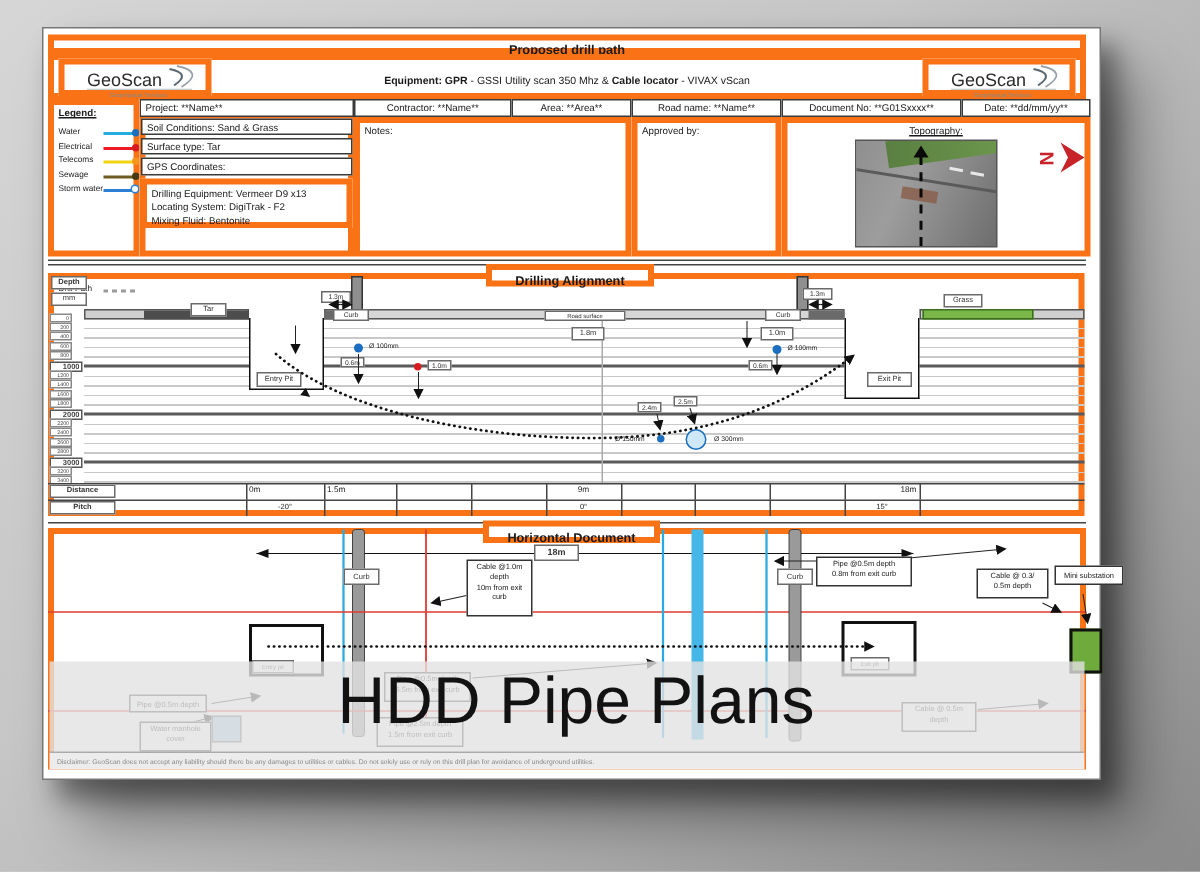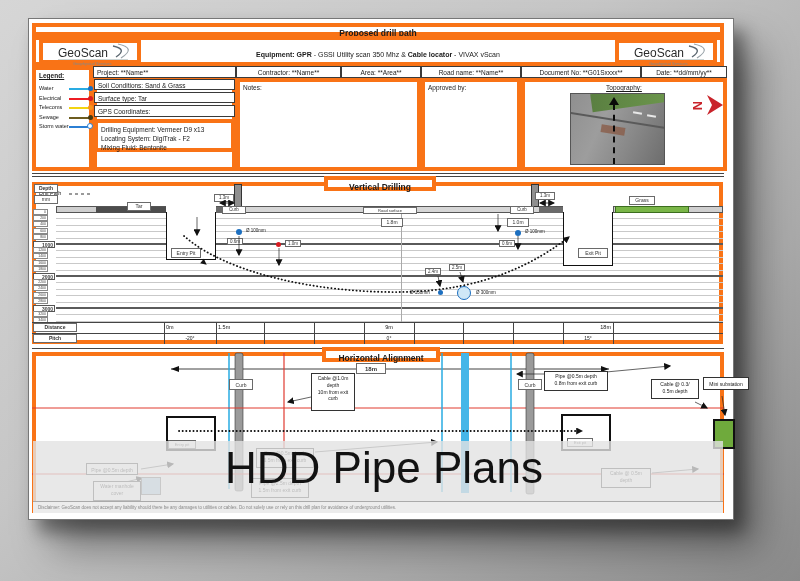--- a/index.html
+++ b/index.html
@@ -127,21 +127,21 @@
       <div class="a" style="left:38px;top:3px;width:0;height:0;border-left:5px solid transparent;border-right:5px solid transparent;border-bottom:8px solid #0a0a0a"></div>
     </div>
     <svg style="left:165px;top:10px" width="36" height="28" viewBox="0 0 36 28">
       <polygon points="17,3 33,13 17,23 22,13" fill="#c9232a"></polygon>
       <text x="4" y="18" font-size="13" font-weight="bold" fill="#c9232a" transform="rotate(90 8 13)">N</text>
     </svg>
   </div>
 
   <div class="hline" style="left:3px;top:154px;width:692px"></div>
   <div class="hline" style="left:3px;top:157px;width:692px"></div>
-  <div class="bx f85 b ctr" style="left:295px;top:157px;width:112px;height:15px;line-height:14px;z-index:5">Vertical  Drilling</div>
+  <div class="bx f85 b ctr" style="left:295px;top:157px;width:112px;height:15px;line-height:14px;z-index:5">Drilling  Alignment</div>
   <div class="bx" style="left:3px;top:163px;width:691px;height:162px;background:transparent"></div>
 
   <div class="tag b" style="left:5px;top:165px;width:24px;height:9px;font-size:5px">Depth</div>
   <div class="tag" style="left:5px;top:176px;width:24px;height:9px;font-size:5px">mm</div>
   <div id="ticks">
         <div class="tick" style="top: 189.5px;">0</div>
         <div class="tick" style="top: 195.9px;">200</div>
         <div class="tick" style="top: 202.3px;">400</div>
         <div class="tick" style="top: 208.7px;">600</div>
         <div class="tick" style="top: 215.1px;">800</div>
@@ -272,21 +272,21 @@
         <div style="position: absolute; left: 335px; top: 314px; width: 50px; height: 11px; font-size: 5px; line-height: 11px; text-align: center; overflow: hidden;">0°</div>
         <div style="position: absolute; left: 385px; top: 314px; width: 49px; height: 11px; font-size: 5px; line-height: 11px; text-align: center; overflow: hidden;"></div>
         <div style="position: absolute; left: 434px; top: 314px; width: 50px; height: 11px; font-size: 5px; line-height: 11px; text-align: center; overflow: hidden;"></div>
         <div style="position: absolute; left: 484px; top: 314px; width: 50px; height: 11px; font-size: 5px; line-height: 11px; text-align: center; overflow: hidden;"></div>
         <div style="position: absolute; left: 534px; top: 314px; width: 50px; height: 11px; font-size: 5px; line-height: 11px; text-align: center; overflow: hidden;">15°</div>
         <div style="position: absolute; left: 584px; top: 314px; width: 110px; height: 11px; font-size: 5px; line-height: 11px; text-align: center; overflow: hidden;"></div>
       </div>
 
   <div class="hline" style="left:3px;top:329px;width:692px"></div>
   <div class="hline" style="left:3px;top:333px;width:692px"></div>
-  <div class="bx f85 b ctr" style="left:293px;top:328px;width:118px;height:15px;line-height:14px;z-index:5">Horizontal  Alignment</div>
+  <div class="bx f85 b ctr" style="left:293px;top:328px;width:118px;height:15px;line-height:14px;z-index:5">Horizontal  Document</div>
   <div class="bx" style="left:3px;top:333px;width:692px;height:161px;background:transparent;z-index:0"></div>
 
   <svg style="left:3px;top:333px;z-index:1" width="692" height="149" viewBox="0 0 692 149">
     <defs>
       <marker id="m2" markerUnits="userSpaceOnUse" markerWidth="7" markerHeight="7" viewBox="0 0 6 6" refX="5" refY="3" orient="auto">
         <path d="M0,0L6,3L0,6Z" fill="#111"></path>
       </marker>
     </defs>
     <line x1="139" y1="17" x2="577" y2="17" stroke="#111" stroke-width="0.8"></line>
     <polygon points="147,14 139,17 147,20" fill="#111"></polygon>

